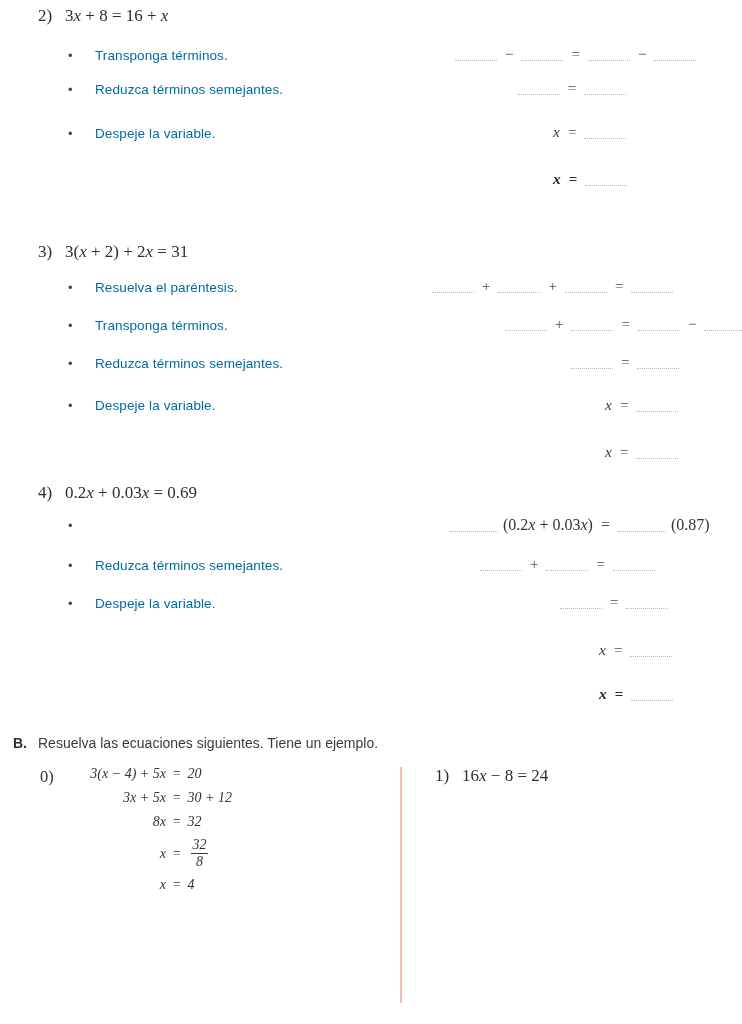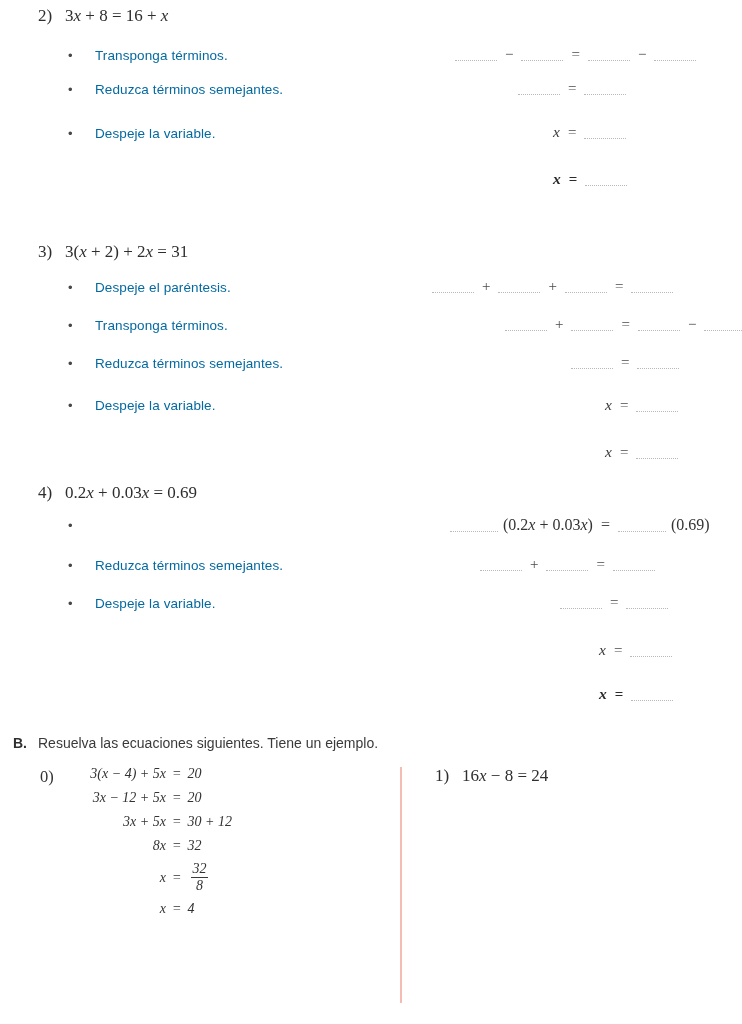--- a/index.html
+++ b/index.html
@@ -96,21 +96,21 @@
     <span class="blank"></span>
   </div>
 
   <div class="eq-header" style="left:38px;top:242px">
     <span class="num">3)</span>
     <span class="math">3(<i>x</i> + 2) + 2<i>x</i> = 31</span>
   </div>
 
   <div class="step" style="left:68px;top:280px">
     <span class="bullet">•</span>
-    <span class="slabel">Despeje el paréntesis.</span>
+    <span class="slabel">Resuelva el paréntesis.</span>
   </div>
   <div class="row" style="left:432px;top:278px">
     <span class="blank"></span>
     <span class="op">+</span>
     <span class="blank"></span>
     <span class="op">+</span>
     <span class="blank"></span>
     <span class="op">=</span>
     <span class="blank"></span>
   </div>
@@ -161,21 +161,21 @@
   </div>
 
   <div class="step" style="left:68px;top:518px">
     <span class="bullet">•</span>
   </div>
   <div class="row" style="left:450px;top:516px;font-size:16px">
     <span class="blank w50"></span>
     <span class="paren math">(0.2<i>x</i> + 0.03<i>x</i>)</span>
     <span class="op">=</span>
     <span class="blank w50"></span>
-    <span class="paren math">(0.69)</span>
+    <span class="paren math">(0.87)</span>
   </div>
 
   <div class="step" style="left:68px;top:558px">
     <span class="bullet">•</span>
     <span class="slabel">Reduzca términos semejantes.</span>
   </div>
   <div class="row" style="left:480px;top:556px">
     <span class="blank"></span>
     <span class="op">+</span>
     <span class="blank"></span>
@@ -209,25 +209,20 @@
     <span class="blabel">B.</span>
     <span>Resuelva las ecuaciones siguientes. Tiene un ejemplo.</span>
   </div>
 
   <div class="ex-label" style="left:40px;top:767px">0)</div>
 
   <table class="example" style="left:63px;top:762px">
     <tbody>
         <tr>
       <td class="lhs math">3(<i>x</i> − 4) + 5<i>x</i></td>
-      <td class="eq">=</td>
-      <td class="rhs math">20</td>
-    </tr>
-    <tr>
-      <td class="lhs math">3<i>x</i> − 12 + 5<i>x</i></td>
       <td class="eq">=</td>
       <td class="rhs math">20</td>
     </tr>
     <tr>
       <td class="lhs math">3<i>x</i> + 5<i>x</i></td>
       <td class="eq">=</td>
       <td class="rhs math">30 + 12</td>
     </tr>
     <tr>
       <td class="lhs math">8<i>x</i></td>

